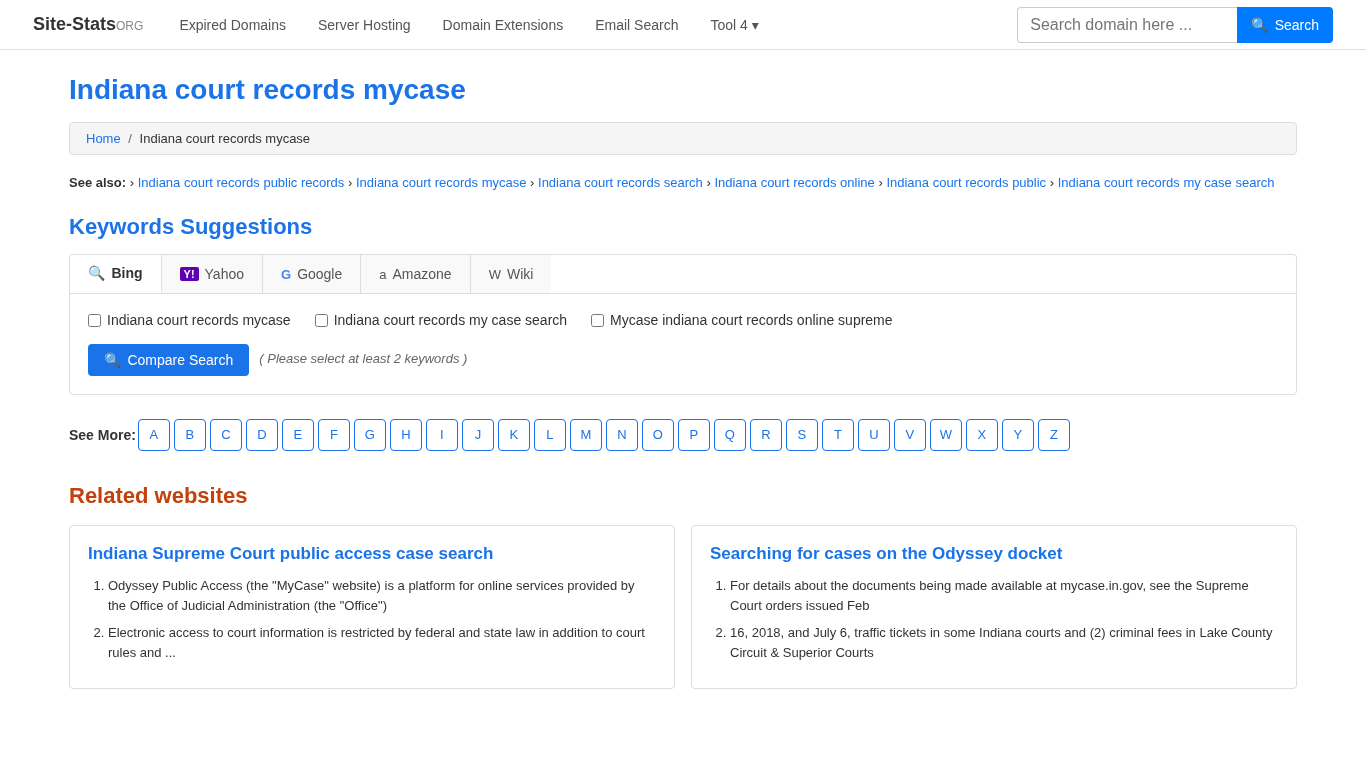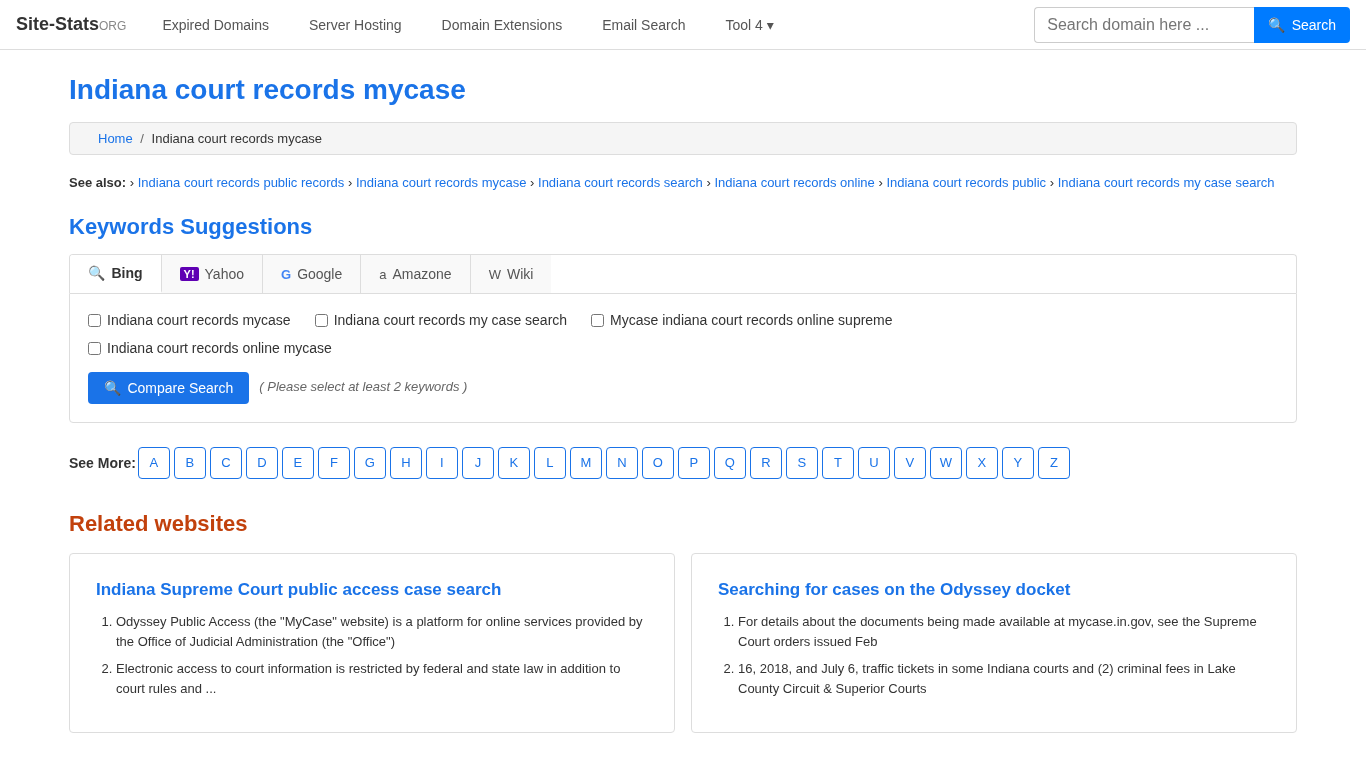--- a/index.html
+++ b/index.html
@@ -2,38 +2,38 @@
 <html><head>
   <meta charset="utf-8">
   <style>
     * { box-sizing: border-box; margin: 0; padding: 0; }
     body { font-family: Arial, sans-serif; font-size: 14px; color: #333; background: #fff; }
 
     
     .navbar {
       display: flex;
       align-items: center;
-      padding: 0 16px;
+      padding: 0 33px;
       height: 50px;
       border-bottom: 1px solid #ddd;
       background: #fff;
     }
     .navbar-brand {
       font-size: 18px;
       font-weight: bold;
       color: #333;
       text-decoration: none;
       margin-right: 24px;
       white-space: nowrap;
     }
     .navbar-brand .org { font-size: 12px; color: #888; font-weight: normal; }
     .nav-links {
       display: flex;
       align-items: flex-end;
-      gap: 16px;
+      gap: 8px;
       flex: 1;
     }
     .nav-link {
       color: #555;
       text-decoration: none;
       padding: 6px 12px;
       font-size: 14px;
       cursor: pointer;
     }
     .nav-tool {
@@ -81,21 +81,21 @@
     .page-title {
       font-size: 28px;
       color: #1a73e8;
       margin-bottom: 16px;
     }
 
     
     .breadcrumb {
       background: #f5f5f5;
       border: 1px solid #ddd;
-      padding: 8px 28px;
+      padding: 8px 16px;
       border-radius: 4px;
       font-size: 13px;
       margin-bottom: 16px;
     }
     .breadcrumb a { color: #1a73e8; text-decoration: none; }
     .breadcrumb-sep { color: #666; margin: 0 4px; }
 
     
     .see-also {
       font-size: 13px;
@@ -218,21 +218,21 @@
       margin-bottom: 16px;
     }
     .related-grid {
       display: grid;
       grid-template-columns: 1fr 1fr;
       gap: 16px;
     }
     .related-card {
       border: 1px solid #ddd;
       border-radius: 4px;
-      padding: 26px;
+      padding: 18px;
     }
     .related-card-title {
       font-size: 17px;
       color: #1a73e8;
       margin-bottom: 12px;
       font-weight: bold;
     }
     .related-card ol {
       padding-left: 20px;
     }
@@ -323,26 +323,20 @@
         <input type="checkbox" style="">
         <span>Indiana court records mycase</span>
       </label>
       <label class="keyword-item">
         <input type="checkbox" style="">
         <span>Indiana court records my case search</span>
       </label>
       <label class="keyword-item">
         <input type="checkbox" style="">
         <span>Mycase indiana court records online supreme</span>
-      </label>
-    </div>
-    <div class="keyword-row">
-      <label class="keyword-item">
-        <input type="checkbox" style="">
-        <span>Indiana court records online mycase</span>
       </label>
     </div>
     <div style="display:flex;align-items:center;margin-top:8px;">
       <button class="compare-btn">
         <span>🔍</span>
         <span>Compare Search</span>
       </button>
       <span class="please-select">( Please select at least 2 keywords )</span>
     </div>
   </div>

